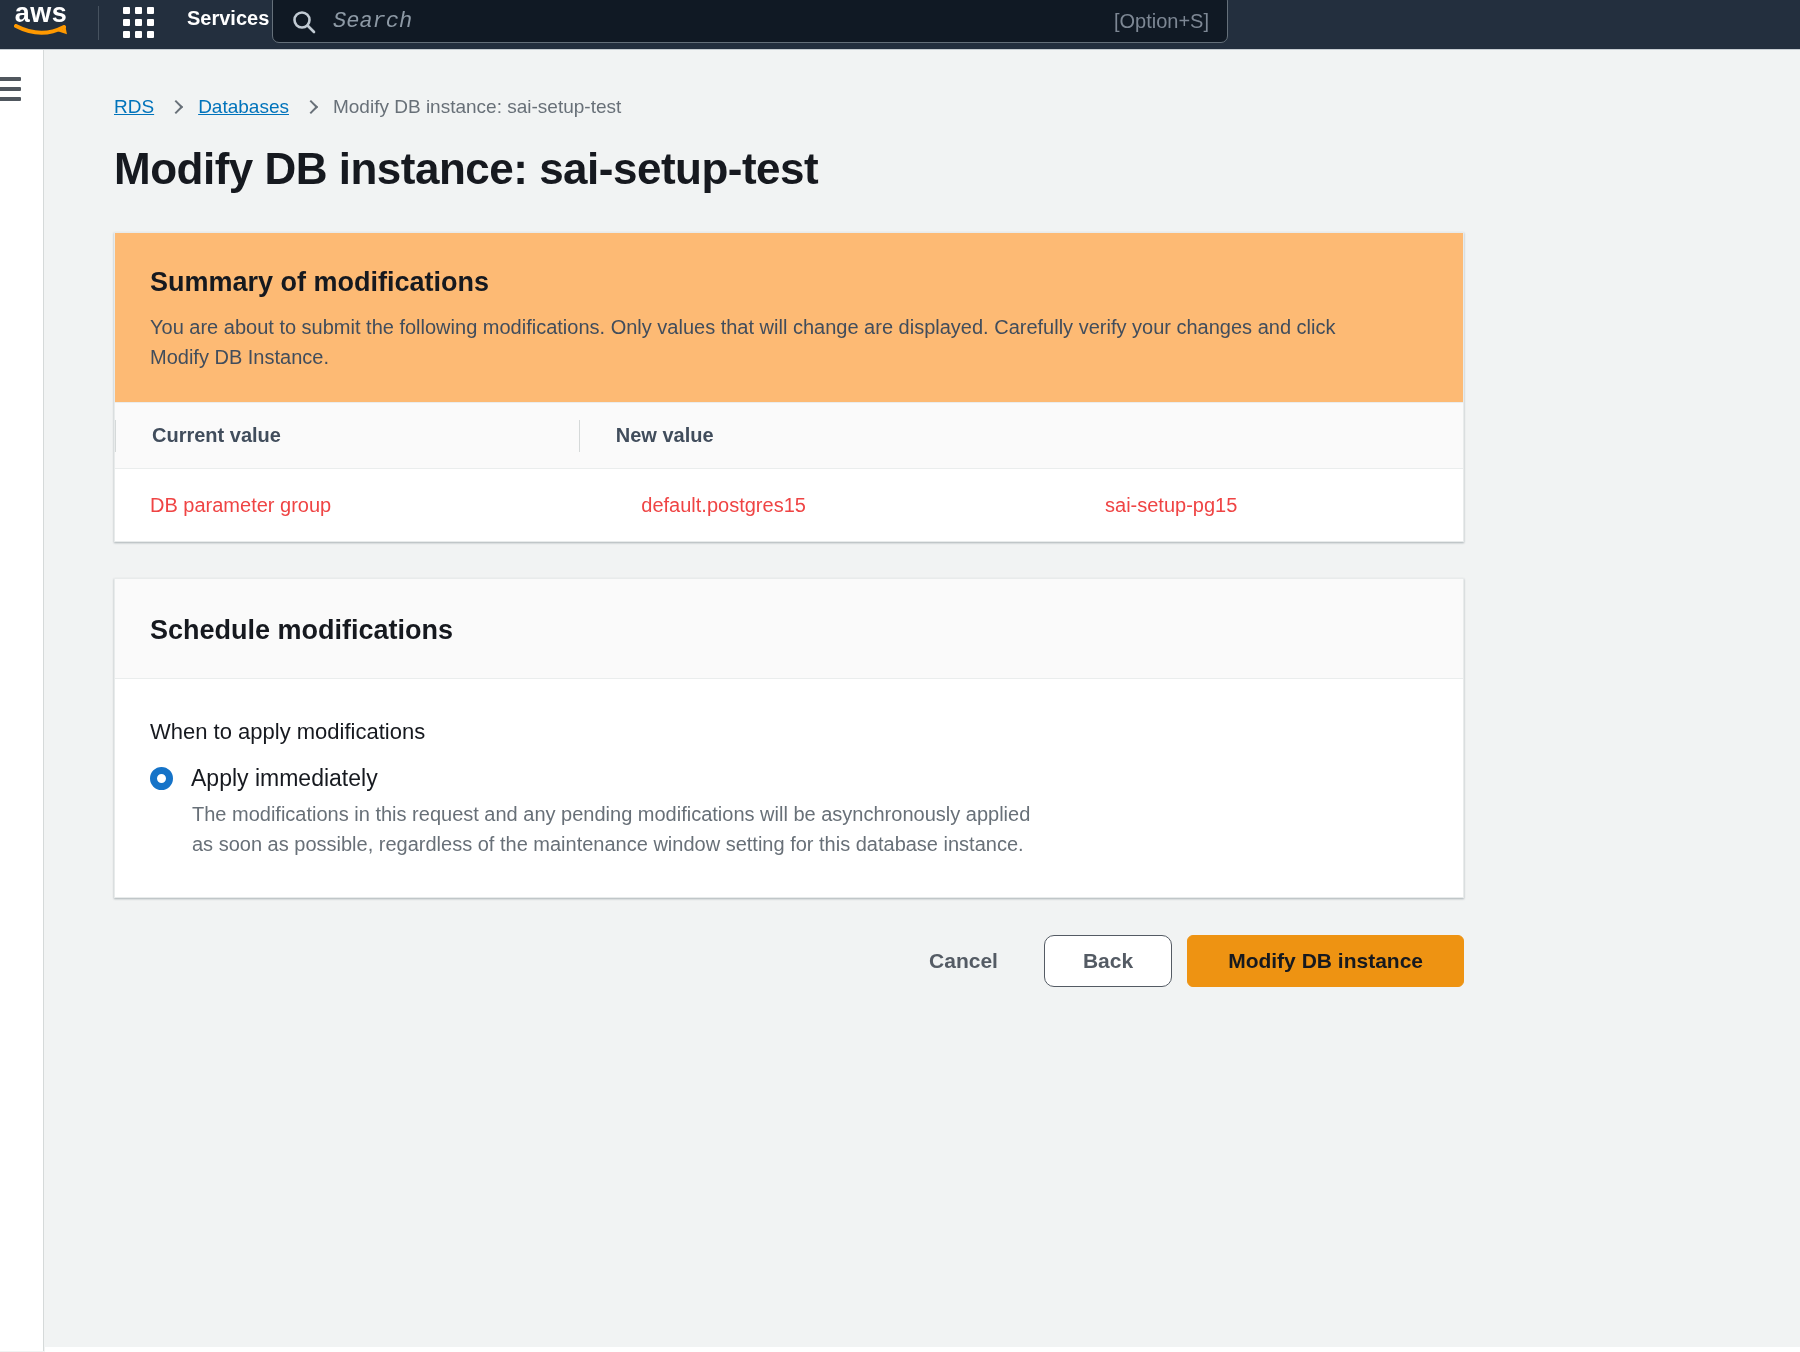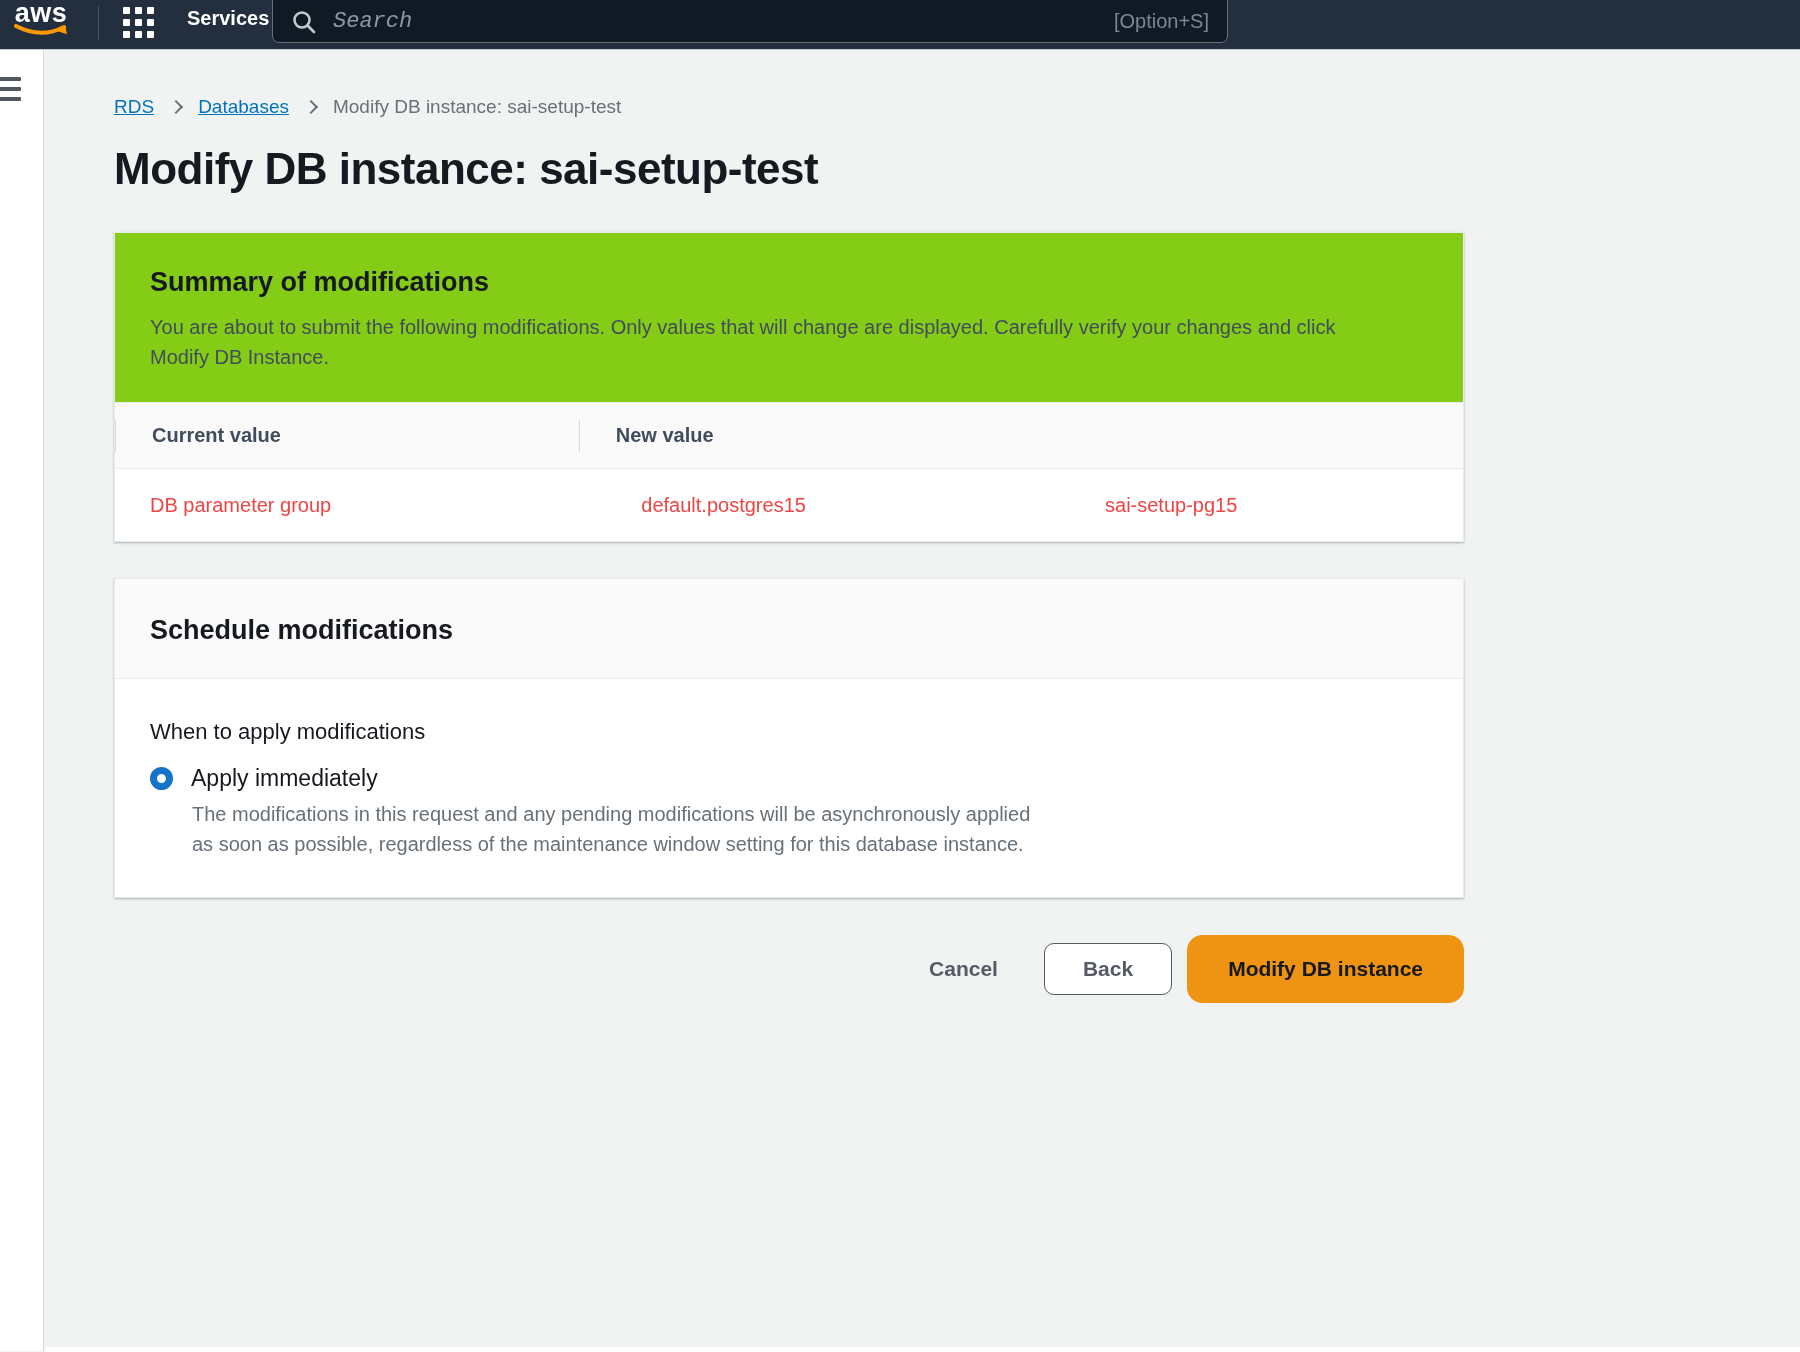--- a/index.html
+++ b/index.html
@@ -100,21 +100,21 @@
 
   
   .card {
     background: #ffffff;
     border: 1px solid #e8ebeb;
     box-shadow: 0 1px 2px rgba(0, 28, 36, 0.3);
   }
   .card-1 { margin-top: 38px; }
   .card-2 { margin-top: 36px; }
   .card-header {
-    background: #84cc16;
+    background: #fdba74;
     padding: 34px 35px 30px 35px;
   }
   .card-title { font-size: 27px; font-weight: bold; color: #16191f; }
   .card-desc {
     margin-top: 14px;
     font-size: 20px; line-height: 30px; color: #414d5c;
     max-width: 1230px;
   }
 
   
@@ -171,22 +171,22 @@
     padding: 0; margin-right: 46px;
   }
   .btn-normal {
     background: #ffffff; color: #545b64;
     border: 1px solid #545b64; border-radius: 10px;
     height: 52px; padding: 0 38px;
     margin-right: 15px;
   }
   .btn-primary {
     background: #ee9312; color: #16191f;
-    border: 1px solid #ee9312; border-radius: 15px;
-    height: 68px; padding: 8px 40px;
+    border: 1px solid #ee9312; border-radius: 6px;
+    height: 52px; padding: 8px 40px;
   }
 
   .bottom-strip {
     position: absolute; left: 45px; right: 0; bottom: 0; height: 5px; background: #ffffff;
   }
 </style>
 </head>
 <body>
 
 <div class="screen">

